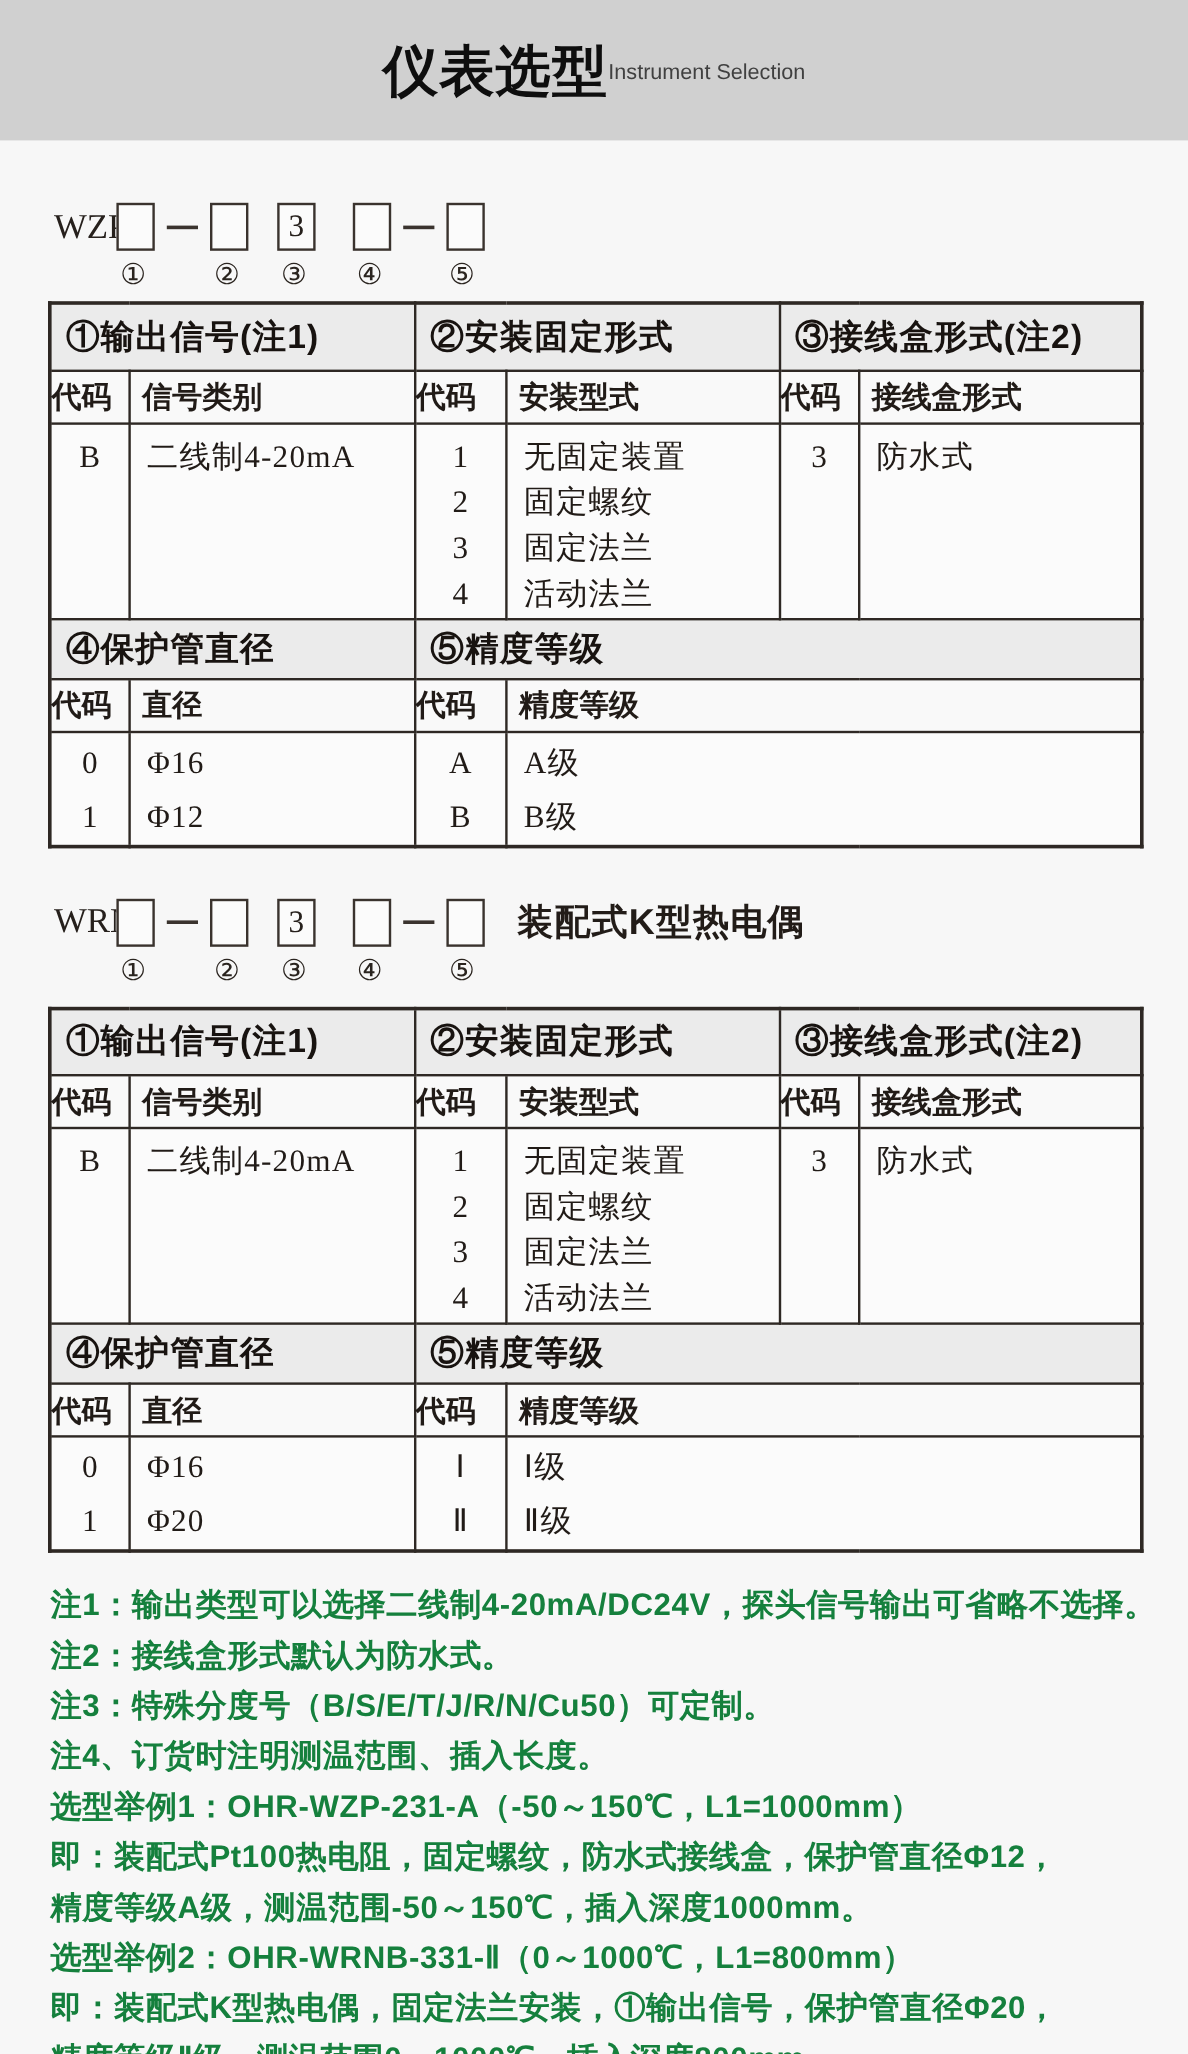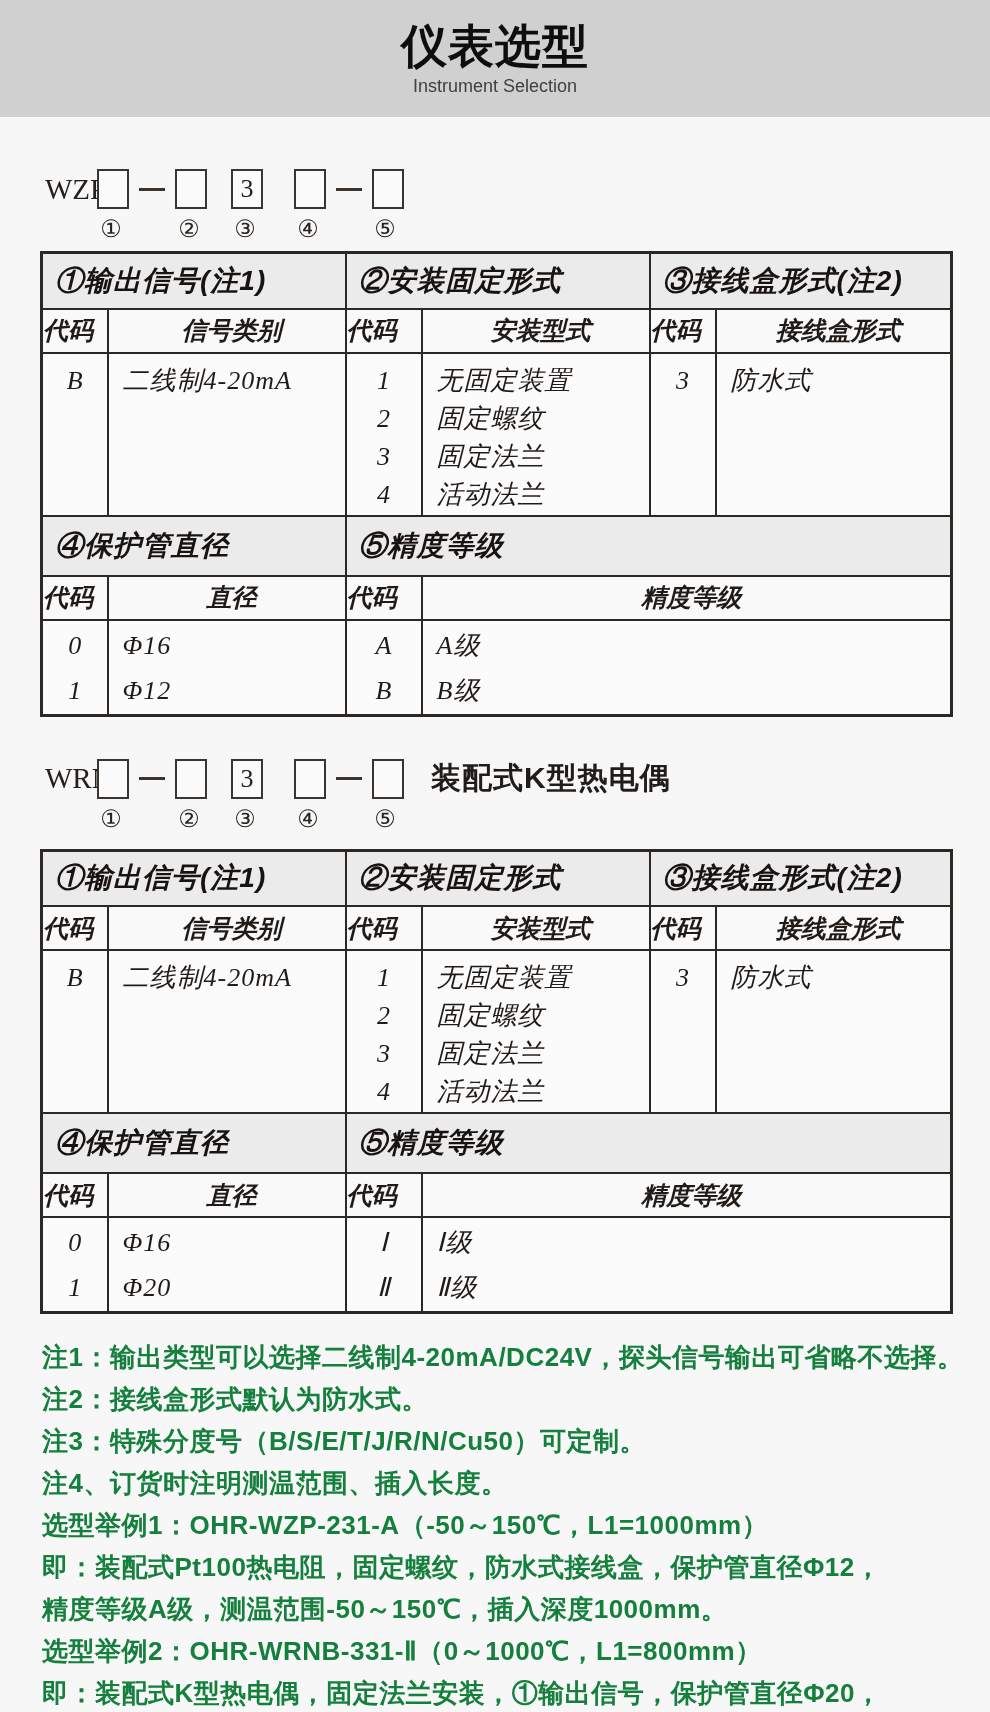--- a/index.html
+++ b/index.html
@@ -5,21 +5,21 @@
   html, body { margin:0; padding:0; }
   body {
     width:990px; height:1712px; overflow:hidden;
     background:#f7f7f7;
     font-family:"Liberation Sans", sans-serif;
     color:#1d1916;
   }
   
   .header-band {
     width:990px; height:117px; background:#d0d0d0;
-    display:flex; flex-direction:column; align-items:center; justify-content:center;text-align:center;
+    display:flex; flex-direction:row; align-items:center; justify-content:center;text-align:center;
   }
   .page-title { font-size:46px; font-weight:700; color:#0e0e0e; letter-spacing:1px; line-height:52px; }
   .page-subtitle { font-size:18px; color:#404040; margin-top:4px; }
 
   
   .model-row {
     display:flex; align-items:center; height:52px;
     margin:46px 0 0 45px;
   }
   .model-row.second { margin-top:36px; }
@@ -43,45 +43,45 @@
     font-size:24px; color:#2a241f; font-family:"Liberation Serif", serif;
   }
 
   
   .spec-table {
     border-collapse:collapse; table-layout:fixed;
     width:910px; margin:6px 0 0 40px;
     background:#fbfbfb; color:#211b17;
     border:3px solid #2e2824;
   }
-  .spec-table th, .spec-table td { border:2px solid #2e2824;font-style:italic; }
+  .spec-table th, .spec-table td { border:2px solid #2e2824; }
   .c1 { width:66px; } .c2 { width:238px; } .c3 { width:76px; }
   .c4 { width:228px; } .c5 { width:66px; } .c6 { width:236px; }
   .sec-th {
     background:#ebebeb; font-size:28px; font-weight:700; text-align:left;
     padding:0 0 0 12px; letter-spacing:1px; color:#181310;
   }
   .sub-th {
-    background:#f9f9f9; font-size:25px; font-weight:600; text-align:center;
+    background:#f9f9f9; font-size:25px; font-weight:600; text-align:left;
     padding:0 0 0 10px; font-family:"Liberation Serif", serif; color:#211b17;
   }
   .sub-th.code-h { text-align:left; padding:0; }
   .code-cell {
     text-align:center; vertical-align:top; padding-top:8px;
     font-family:"Liberation Serif", serif; font-size:26px; line-height:38px;
   }
   .value-cell {
     text-align:left; vertical-align:top; padding:8px 8px 0 14px;
     font-family:"Liberation Serif", serif; font-size:26px; line-height:38px;
     letter-spacing:1px;
   }
   .r-sec  { height:56px; }
   .r-sub  { height:44px; }
   .r-body1{ height:162px; }
-  .r-sec2 { height:60px; }
+  .r-sec2 { height:50px; }
   .r-body2{ height:90px; }
   .r-body2 .code-cell, .r-body2 .value-cell { line-height:45px; padding-top:2px; }
 
   
   .notes { margin:22px 0 0 42px; }
   .note-line {
     font-size:26px; font-weight:600; line-height:42px; color:#15803d;
     letter-spacing:0.5px; white-space:nowrap;
   }
 </style>

